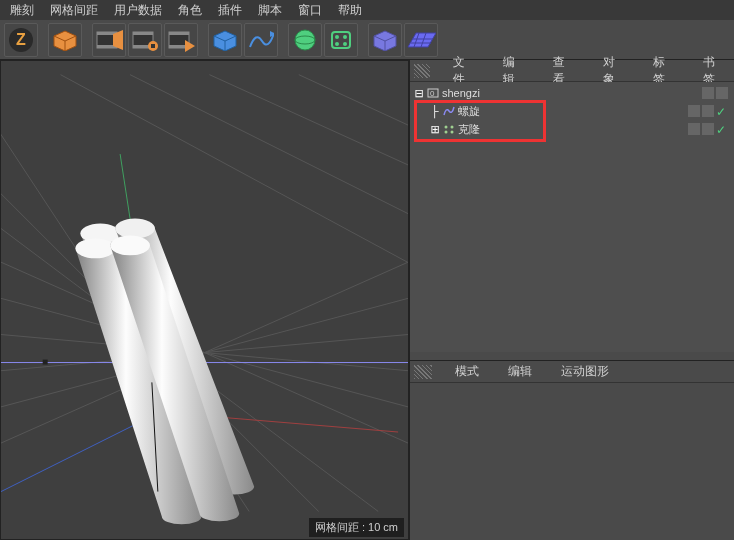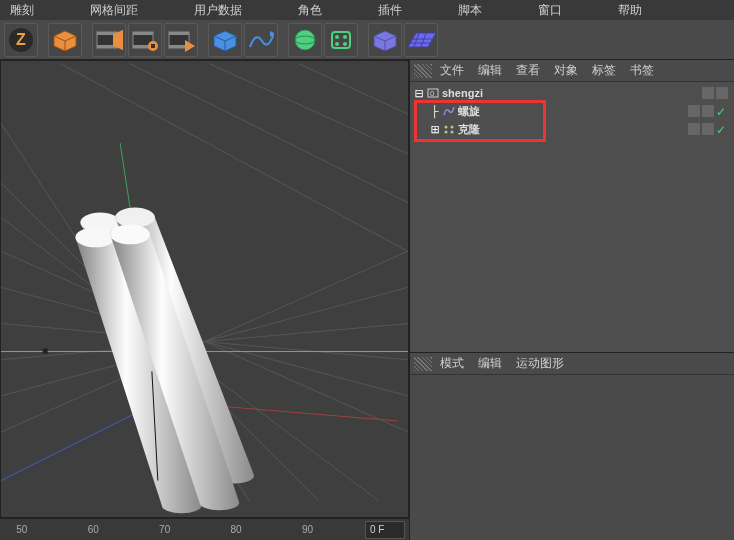--- a/index.html
+++ b/index.html
@@ -1,19 +1,19 @@
 <!DOCTYPE html>
 <html><head>
 <meta charset="utf-8">
 <style>
 * { margin: 0; padding: 0; box-sizing: border-box; font-family: "Microsoft YaHei", Arial, sans-serif; }
 body { background: #393939; width: 734px; height: 540px; overflow: hidden; color: #d0d0d0; font-size: 12px; }
 
 
-.menubar { height: 20px; background: #393939; display: flex; align-items: center; padding-left: 2px; gap: 40px; }
+.menubar { height: 20px; background: #393939; display: flex; align-items: center; padding-left: 2px; }
 .menubar span { padding: 2px 8px; cursor: default; }
 
 
 .toolbar { height: 40px; background: #4a4a4a; display: flex; align-items: center; padding: 2px 4px; gap: 2px; border-bottom: 1px solid #222; }
 .tool-btn { width: 34px; height: 34px; background: #555; border: 1px solid #666; display: flex; align-items: center; justify-content: center; border-radius: 2px; }
 .tool-btn.big { background: #464646; border: 1px solid #5a5a5a; }
 .tool-sep { width: 6px; }
 
 
 .main { display: flex; height: 480px; }
@@ -23,38 +23,38 @@
 
 .viewport { flex: 1; background: #3f3f3f; position: relative; overflow: hidden; border: 1px solid #222; }
 .grid-status { position: absolute; bottom: 2px; right: 4px; background: rgba(0,0,0,0.5); padding: 2px 6px; font-size: 11px; }
 
 
 .timeline { height: 22px; background: #393939; display: flex; align-items: center; padding: 0 4px; border-top: 1px solid #222; }
 .timeline .tick { flex: 1; text-align: center; font-size: 10px; color: #aaa; }
 .timeline .fbox { width: 40px; height: 18px; background: #2b2b2b; border: 1px solid #555; margin-left: 4px; display: flex; align-items: center; padding-left: 4px; font-size: 10px; }
 
 
-.panel-tabs { height: 22px; display: flex; align-items: center; gap: 2px; padding: 0 4px; border-bottom: 1px solid #333; background: #4a4a4a; }
+.panel-tabs { height: 22px; display: flex; align-items: center; gap: 17px; padding: 0 4px; border-bottom: 1px solid #333; background: #4a4a4a; }
 .panel-tabs .hatch { width: 18px; height: 14px; background: repeating-linear-gradient(45deg,#777,#777 1px,#4a4a4a 1px,#4a4a4a 3px); }
 .panel-tabs span { padding: 2px 6px; }
 
 
 .obj-list { flex: 0 0 auto; height: 270px; background: #4e4e4e; padding: 2px; position: relative; }
 .obj-row { height: 18px; display: flex; align-items: center; padding-left: 2px; gap: 2px; font-size: 11px; }
 .obj-row .exp { width: 10px; text-align: center; color: #fff; }
 .obj-row .icon { width: 14px; height: 12px; display: flex; align-items: center; justify-content: center; }
-.obj-row .label { flex: 0 0 auto; color: #ddd; font-weight: bold; }
+.obj-row .label { flex: 0 0 auto; color: #ddd; }
 .obj-row .tags { margin-left: auto; display: flex; gap: 2px; padding-right: 4px; }
 .tag { width: 12px; height: 12px; border: 1px solid #666; }
 .tag.chk { border: none; font-size: 12px; }
 
 .redbox { position: absolute; border: 3px solid #e33; pointer-events: none; }
 
 
-.attr-panel { flex: 1; background: #4a4a4a; border-top: 1px solid #222; }
+.attr-panel { flex: 1; background: #4a4a4a; border-top: 1px solid #222; margin-top: 8px; }
 
 .viewport svg { width: 100%; height: 100%; }
 </style>
 </head>
 <body>
 
 <div class="menubar">
   <span>雕刻</span>
   <span>网格间距</span>
   <span>用户数据</span>
@@ -199,33 +199,21 @@
         </g>
 
         <g>
           <path d="M75,175 L162,445 a20,8 0 0 0 40,0 L115,175 a20,8 0 0 0 -40,0 Z" fill="url(#cylg)"></path>
           <ellipse cx="95" cy="175" rx="20" ry="10" fill="#f8f8f8"></ellipse>
           <path d="M110,172 L200,442 a20,8 0 0 0 40,0 L150,172 a20,8 0 0 0 -40,0 Z" fill="url(#cylg)"></path>
           <ellipse cx="130" cy="172" rx="20" ry="10" fill="#fafafa"></ellipse>
         </g>
         <line x1="152" y1="310" x2="158" y2="420" stroke="#111" stroke-width="1"></line>
       </svg>
-    </div>
-    <div class="timeline">
-      <span class="tick">50</span>
-      <span class="tick"></span>
-      <span class="tick">60</span>
-      <span class="tick"></span>
-      <span class="tick">70</span>
-      <span class="tick"></span>
-      <span class="tick">80</span>
-      <span class="tick"></span>
-      <span class="tick">90</span>
-      <span class="tick"></span>
-      <div class="fbox">0 F</div>
+      <div class="grid-status">网格间距 : 10 cm</div>
     </div>
   </div>
 
   <div class="right">
     <div class="panel-tabs">
       <div class="hatch"></div>
       <span>文件</span>
       <span>编辑</span>
       <span>查看</span>
       <span>对象</span>

